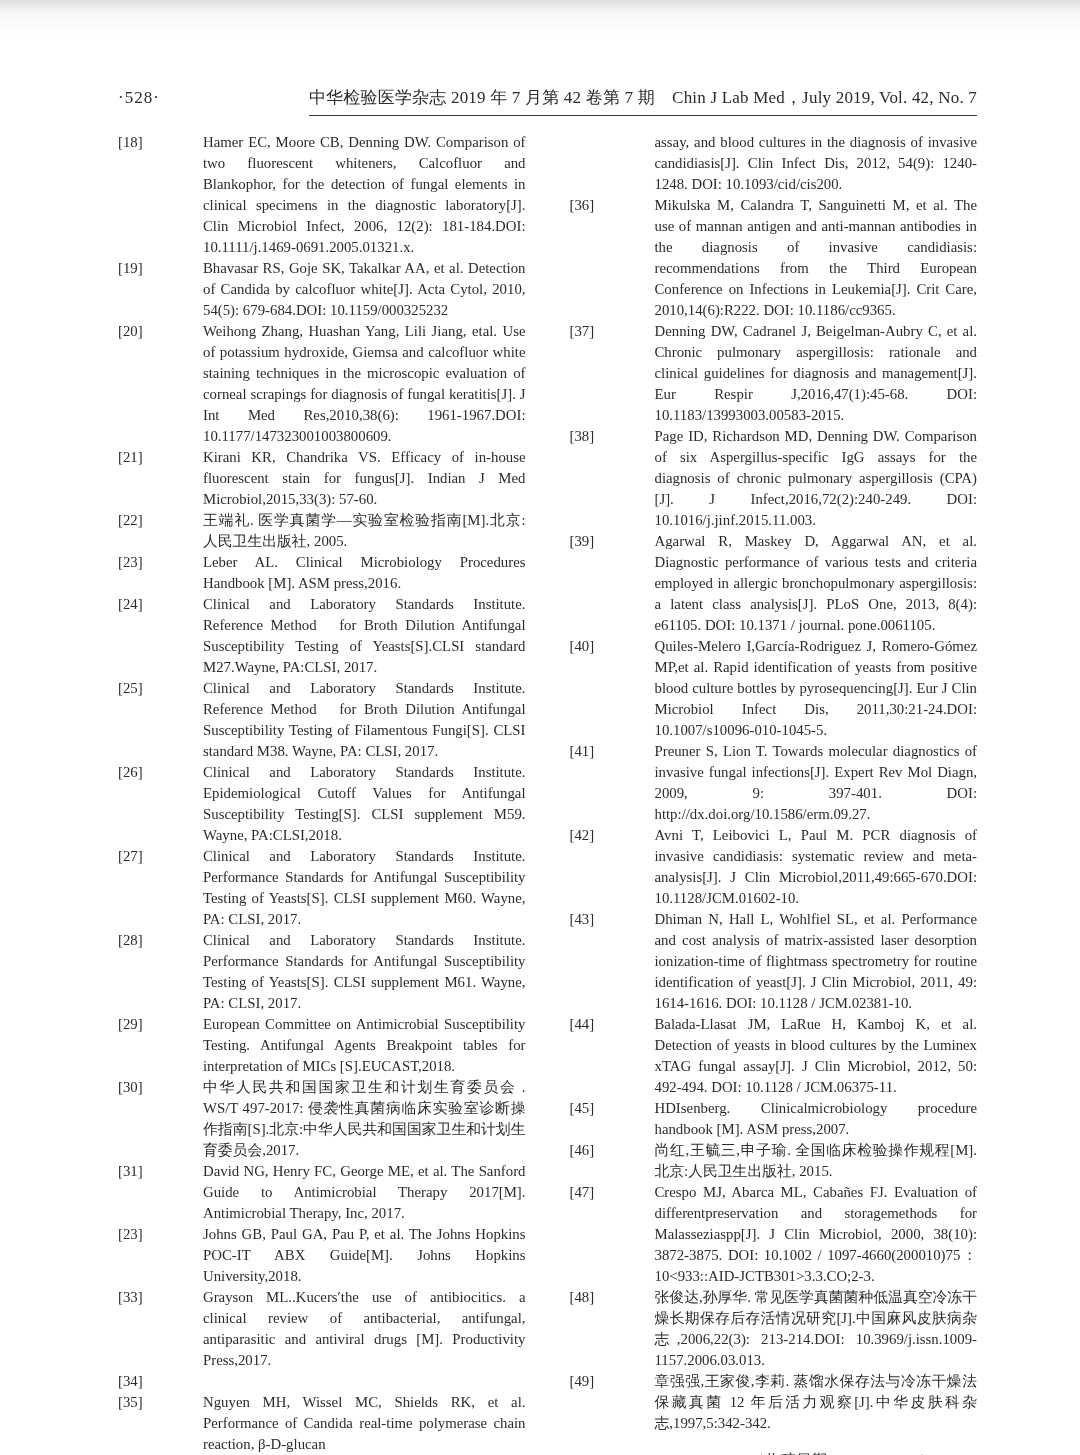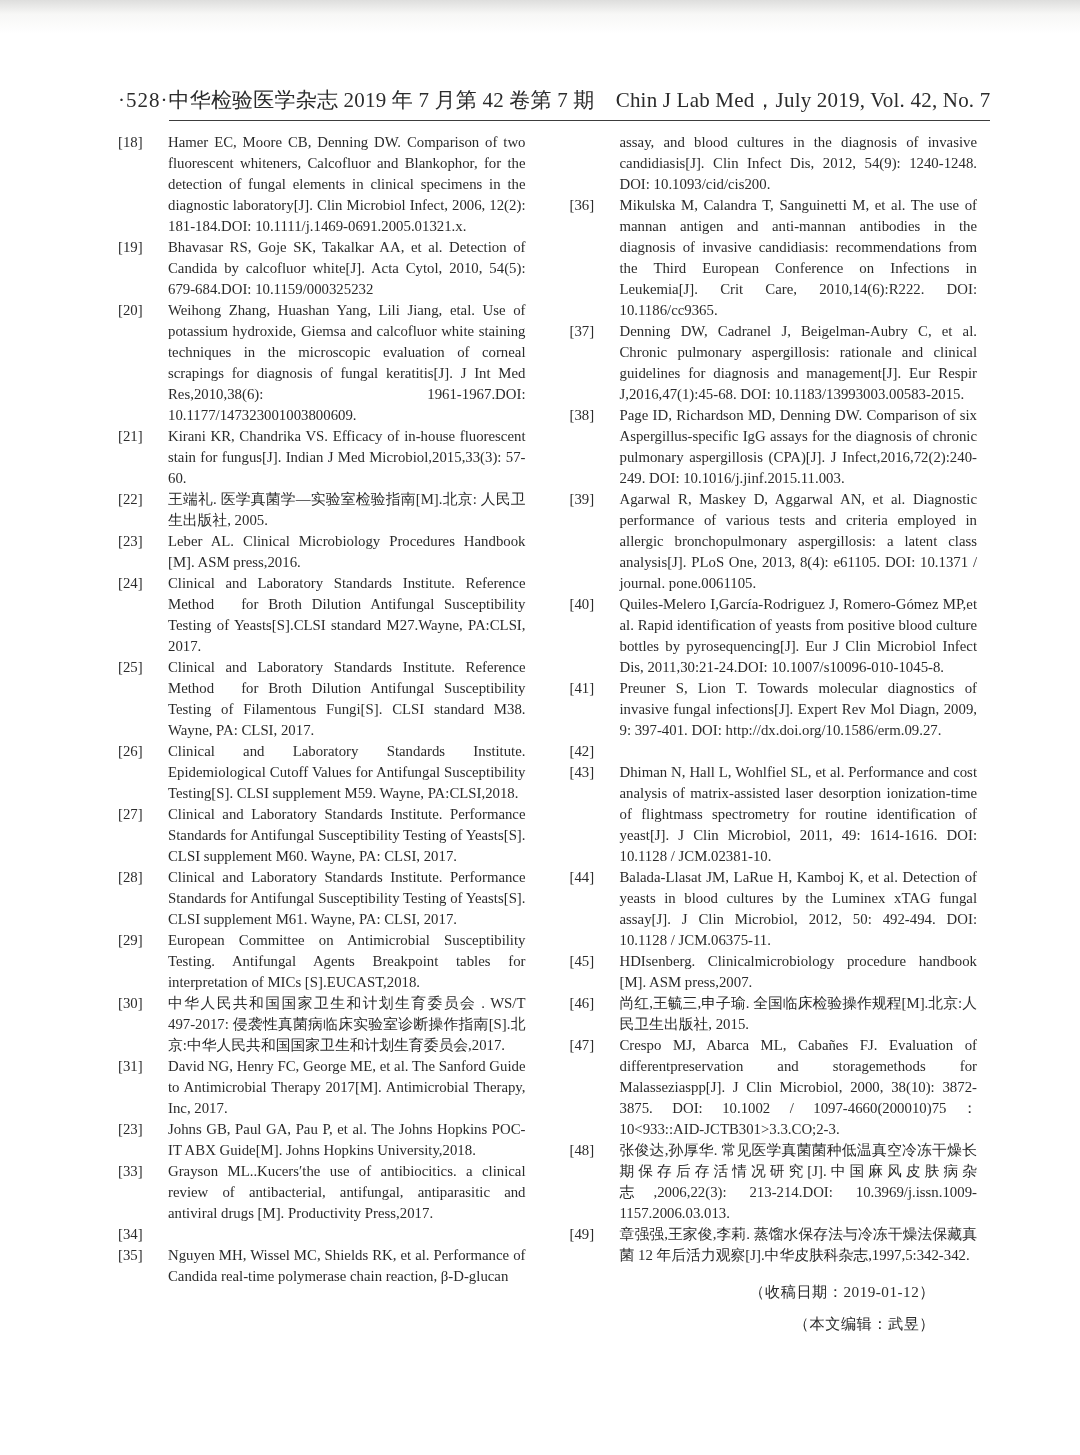--- a/index.html
+++ b/index.html
@@ -18,21 +18,21 @@
     overflow: hidden;
   }
   .header {
     position: absolute;
     top: 86px;
     left: 118px;
     width: 859px;
     display: flex;
     justify-content: space-between;
     align-items: baseline;
-    font-size: 21px;
+    font-size: 17px;
   }
   .pageno {
     letter-spacing: 1px;
     white-space: nowrap;
   }
   .jline {
     border-bottom: 1.6px solid #3c3c3c;
     padding-bottom: 6px;
     letter-spacing: 0.2px;
     white-space: nowrap;
@@ -50,20 +50,21 @@
     display: flex;
     font-size: 14.8px;
     line-height: 21px;
   }
   .num { flex: 0 0 50px; width: 50px; }
   .txt {
     flex: 1 1 auto;
     text-align: justify;
     word-break: break-word;
     min-width: 0;
+    margin-left: 35px;
   }
   .footer-line {
     font-size: 15.2px;
     line-height: 24px;
     text-align: right;
     padding-right: 42px;
     margin-top: 14px;
     letter-spacing: 0.5px;
   }
   .footer-line.editor { margin-top: 8px; }
@@ -197,30 +198,31 @@
             <span class="txt">Page ID, Richardson MD, Denning DW. Comparison of six Aspergillus-specific IgG assays for the diagnosis of chronic pulmonary aspergillosis (CPA)[J]. J Infect,2016,72(2):240-249. DOI: 10.1016/j.jinf.2015.11.003.</span>
           </div>
 
           <div class="ref">
             <span class="num">[39]</span>
             <span class="txt">Agarwal R, Maskey D, Aggarwal AN, et al. Diagnostic performance of various tests and criteria employed in allergic bronchopulmonary aspergillosis: a latent class analysis[J]. PLoS One, 2013, 8(4): e61105. DOI: 10.1371 / journal. pone.0061105.</span>
           </div>
 
           <div class="ref">
             <span class="num">[40]</span>
-            <span class="txt">Quiles-Melero I,García-Rodriguez J, Romero-Gómez MP,et al. Rapid identification of yeasts from positive blood culture bottles by pyrosequencing[J]. Eur J Clin Microbiol Infect Dis, 2011,30:21-24.DOI: 10.1007/s10096-010-1045-8.</span>
+            <span class="txt">Quiles-Melero I,García-Rodriguez J, Romero-Gómez MP,et al. Rapid identification of yeasts from positive blood culture bottles by pyrosequencing[J]. Eur J Clin Microbiol Infect Dis, 2011,30:21-24.DOI: 10.1007/s10096-010-1045-5.</span>
           </div>
 
           <div class="ref">
             <span class="num">[41]</span>
             <span class="txt">Preuner S, Lion T. Towards molecular diagnostics of invasive fungal infections[J]. Expert Rev Mol Diagn, 2009, 9: 397-401. DOI: http://dx.doi.org/10.1586/erm.09.27.</span>
           </div>
 
           <div class="ref">
             <span class="num">[42]</span>
+            <span class="txt">Avni T, Leibovici L, Paul M. PCR diagnosis of invasive candidiasis: systematic review and meta-analysis[J]. J Clin Microbiol,2011,49:665-670.DOI: 10.1128/JCM.01602-10.</span>
           </div>
 
           <div class="ref">
             <span class="num">[43]</span>
             <span class="txt">Dhiman N, Hall L, Wohlfiel SL, et al. Performance and cost analysis of matrix-assisted laser desorption ionization-time of flightmass spectrometry for routine identification of yeast[J]. J Clin Microbiol, 2011, 49: 1614-1616. DOI: 10.1128 / JCM.02381-10.</span>
           </div>
 
           <div class="ref">
             <span class="num">[44]</span>
             <span class="txt">Balada-Llasat JM, LaRue H, Kamboj K, et al. Detection of yeasts in blood cultures by the Luminex xTAG fungal assay[J]. J Clin Microbiol, 2012, 50: 492-494. DOI: 10.1128 / JCM.06375-11.</span>

